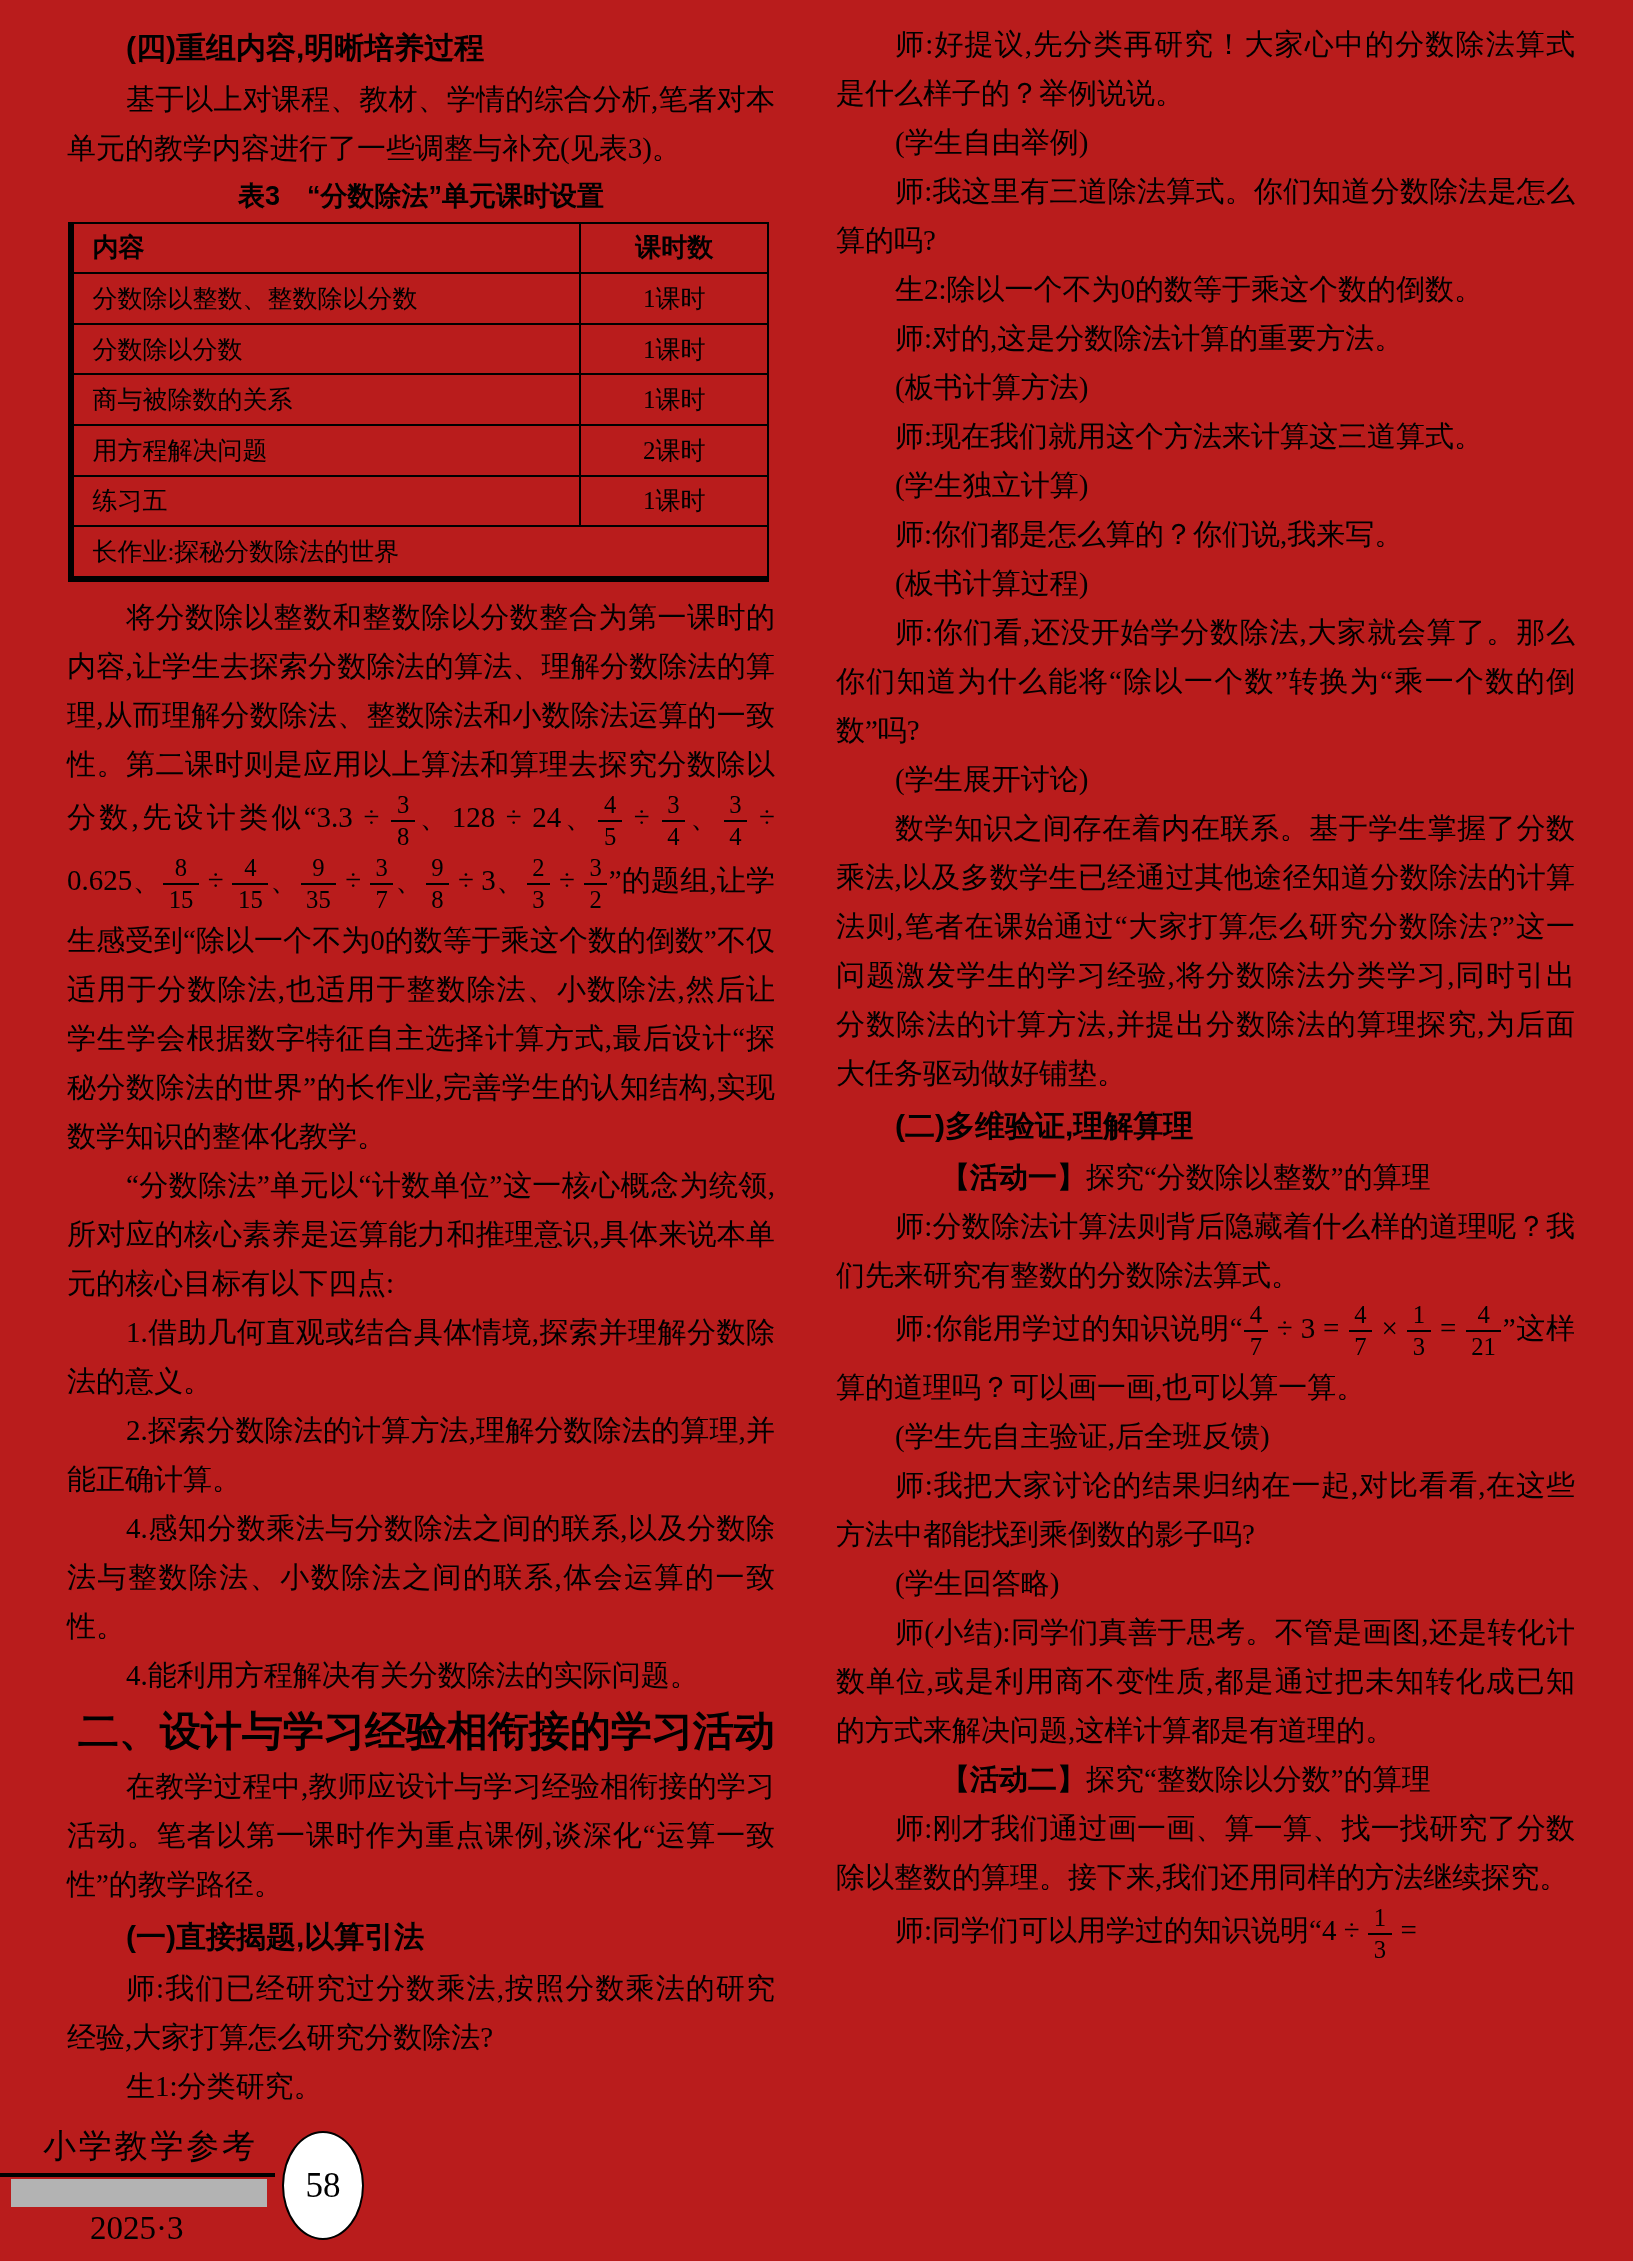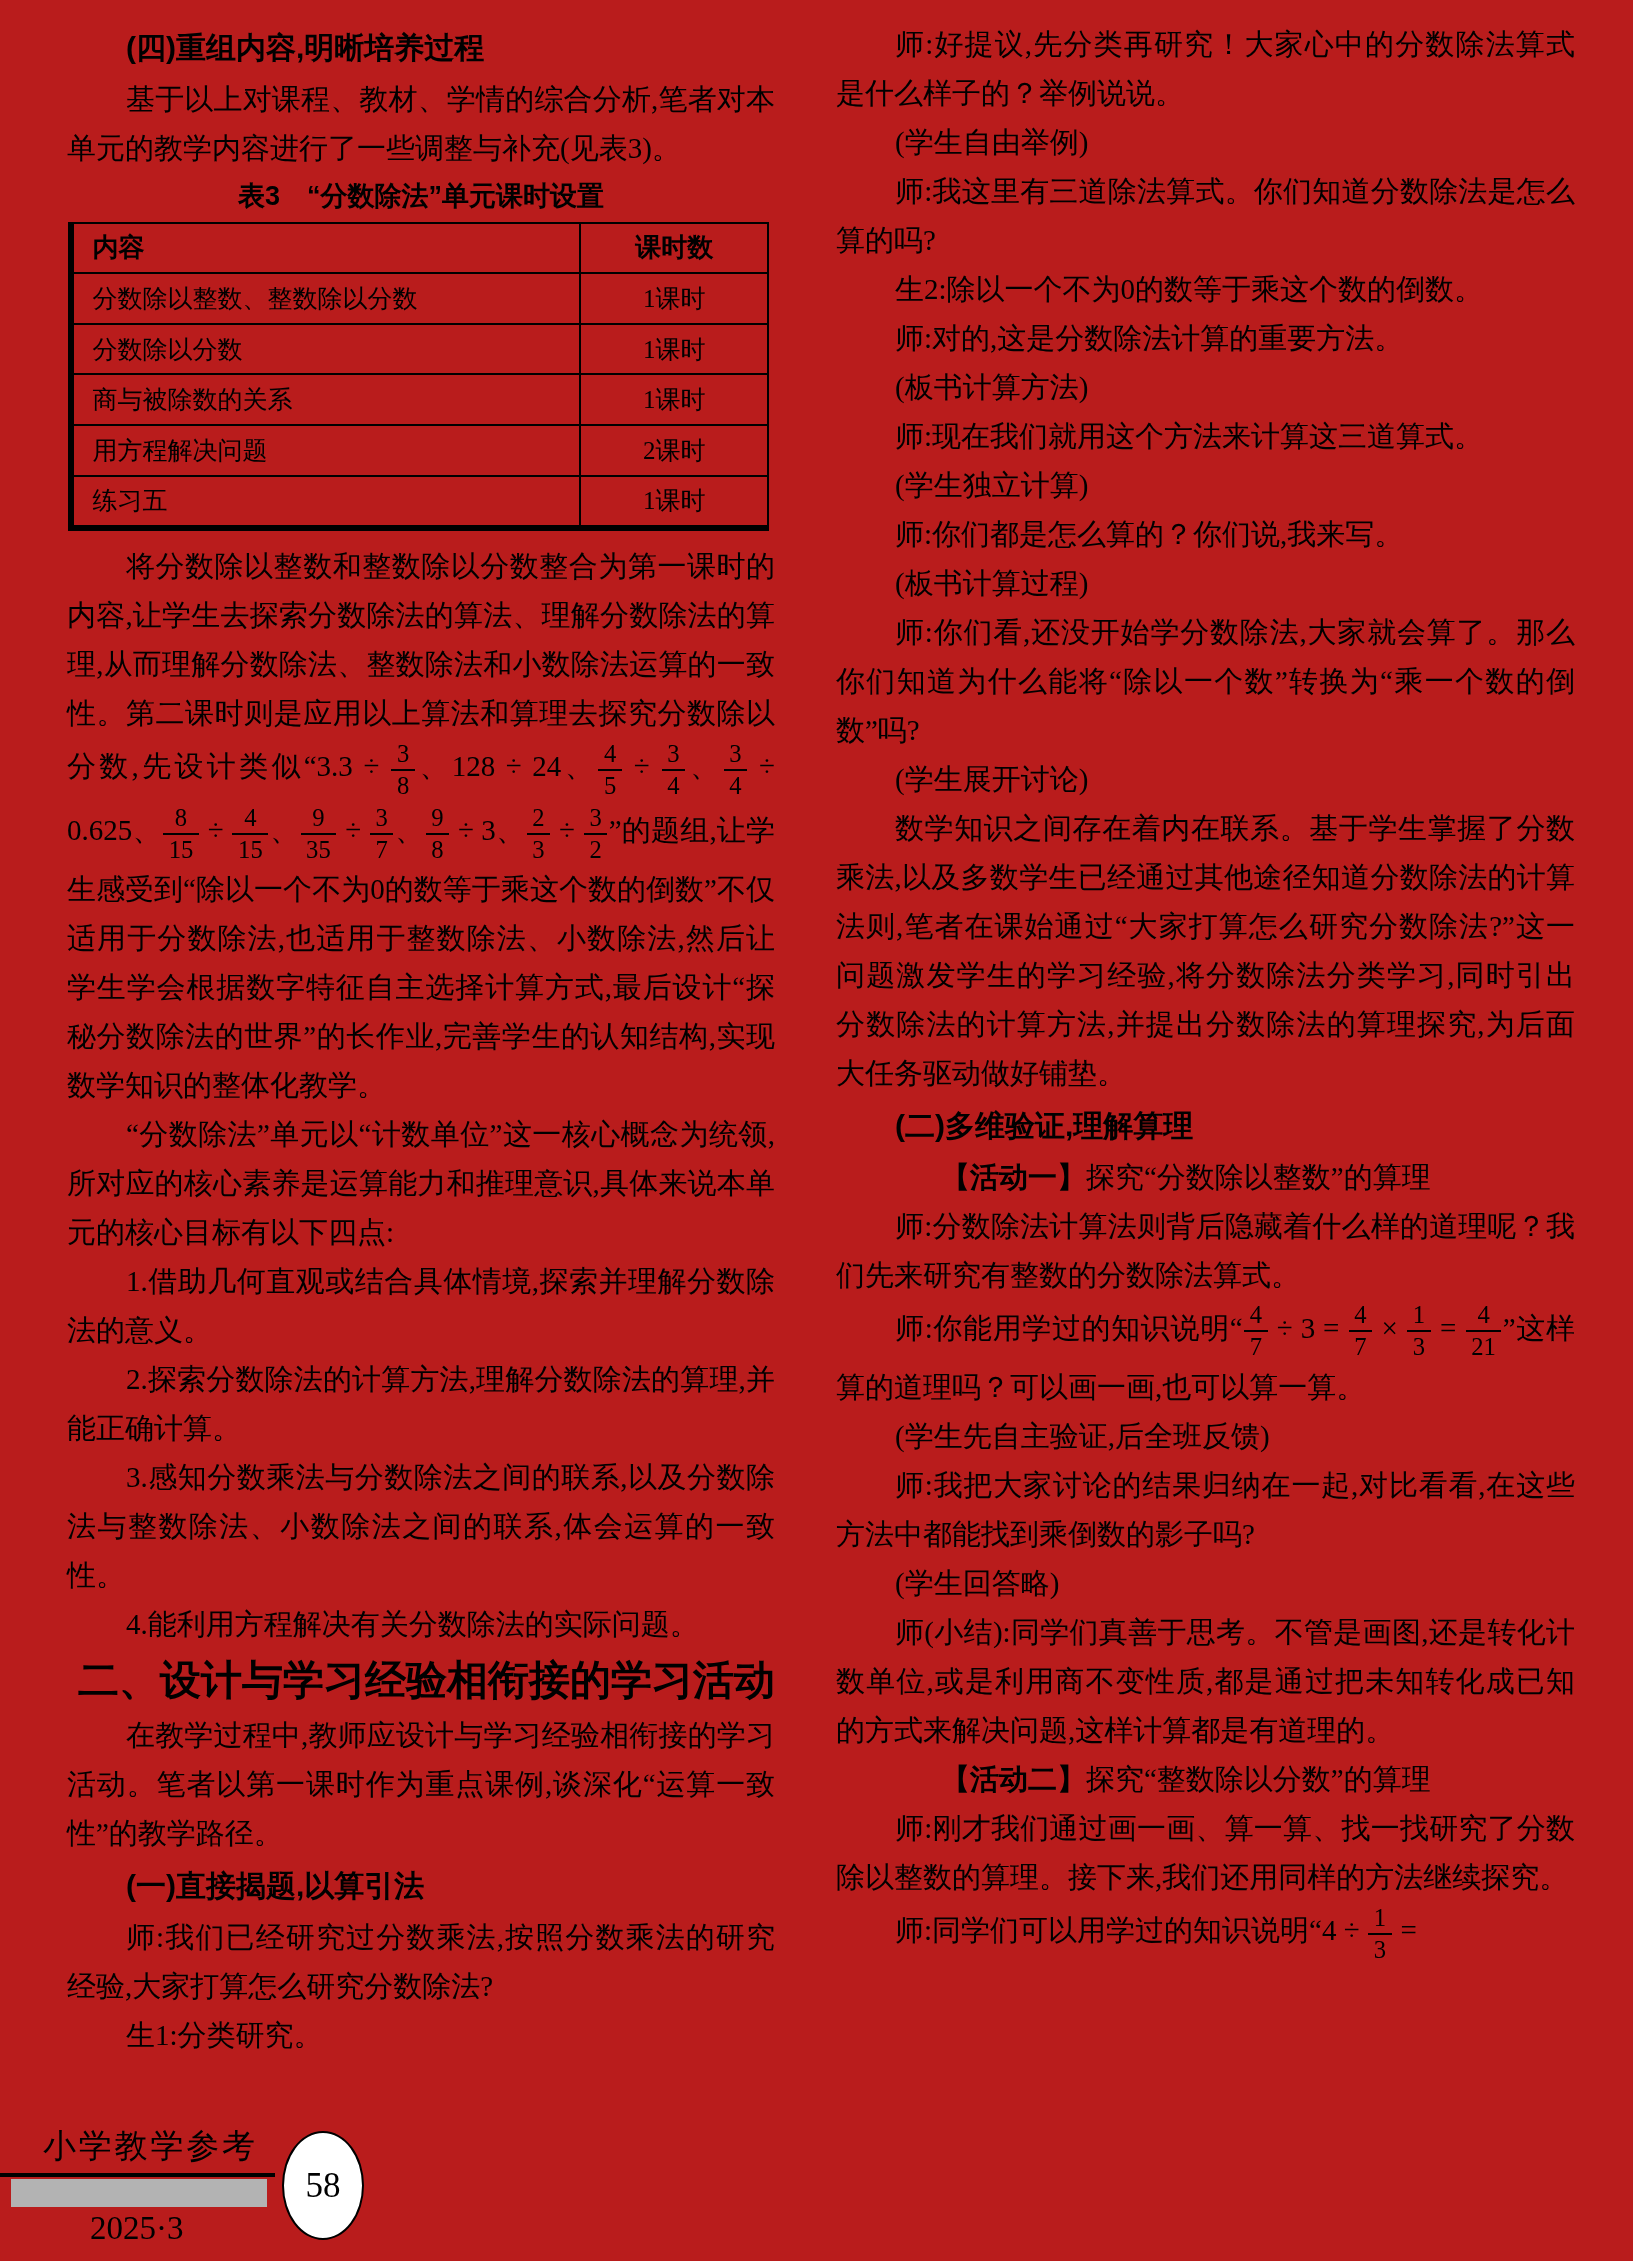--- a/index.html
+++ b/index.html
@@ -67,28 +67,31 @@
           <td class="hours">1课时</td>
         </tr>
         <tr>
           <td class="content">用方程解决问题</td>
           <td class="hours">2课时</td>
         </tr>
         <tr>
           <td class="content">练习五</td>
           <td class="hours">1课时</td>
         </tr>
+        <tr>
+          <td class="content" colspan="2">长作业:探秘分数除法的世界</td>
+        </tr>
       </tbody>
     </table>
 
     <p class="para indent2">将分数除以整数和整数除以分数整合为第一课时的内容,让学生去探索分数除法的算法、理解分数除法的算理,从而理解分数除法、整数除法和小数除法运算的一致性。第二课时则是应用以上算法和算理去探究分数除以分数,先设计类似“3.3 ÷ <span class="frac"><span class="num">3</span><span class="den">8</span></span>、128 ÷ 24、<span class="frac"><span class="num">4</span><span class="den">5</span></span> ÷ <span class="frac"><span class="num">3</span><span class="den">4</span></span>、<span class="frac"><span class="num">3</span><span class="den">4</span></span> ÷ 0.625、<span class="frac"><span class="num">8</span><span class="den">15</span></span> ÷ <span class="frac"><span class="num">4</span><span class="den">15</span></span>、<span class="frac"><span class="num">9</span><span class="den">35</span></span> ÷ <span class="frac"><span class="num">3</span><span class="den">7</span></span>、<span class="frac"><span class="num">9</span><span class="den">8</span></span> ÷ 3、<span class="frac"><span class="num">2</span><span class="den">3</span></span> ÷ <span class="frac"><span class="num">3</span><span class="den">2</span></span>”的题组,让学生感受到“除以一个不为0的数等于乘这个数的倒数”不仅适用于分数除法,也适用于整数除法、小数除法,然后让学生学会根据数字特征自主选择计算方式,最后设计“探秘分数除法的世界”的长作业,完善学生的认知结构,实现数学知识的整体化教学。</p>
     <p class="para indent2">“分数除法”单元以“计数单位”这一核心概念为统领,所对应的核心素养是运算能力和推理意识,具体来说本单元的核心目标有以下四点:</p>
     <p class="para indent2">1.借助几何直观或结合具体情境,探索并理解分数除法的意义。</p>
     <p class="para indent2">2.探索分数除法的计算方法,理解分数除法的算理,并能正确计算。</p>
-    <p class="para indent2">3.感知分数乘法与分数除法之间的联系,以及分数除法与整数除法、小数除法之间的联系,体会运算的一致性。</p>
+    <p class="para indent2">4.感知分数乘法与分数除法之间的联系,以及分数除法与整数除法、小数除法之间的联系,体会运算的一致性。</p>
     <p class="para indent2">4.能利用方程解决有关分数除法的实际问题。</p>
     <p class="h-center">二、设计与学习经验相衔接的学习活动</p>
     <p class="para indent2">在教学过程中,教师应设计与学习经验相衔接的学习活动。笔者以第一课时作为重点课例,谈深化“运算一致性”的教学路径。</p>
     <p class="h-sub">(一)直接揭题,以算引法</p>
     <p class="para indent2">师:我们已经研究过分数乘法,按照分数乘法的研究经验,大家打算怎么研究分数除法?</p>
     <p class="para indent2">生1:分类研究。</p>
   </div>
 
   <div class="col col-right">
     <p class="para indent2">师:好提议,先分类再研究！大家心中的分数除法算式是什么样子的？举例说说。</p>

